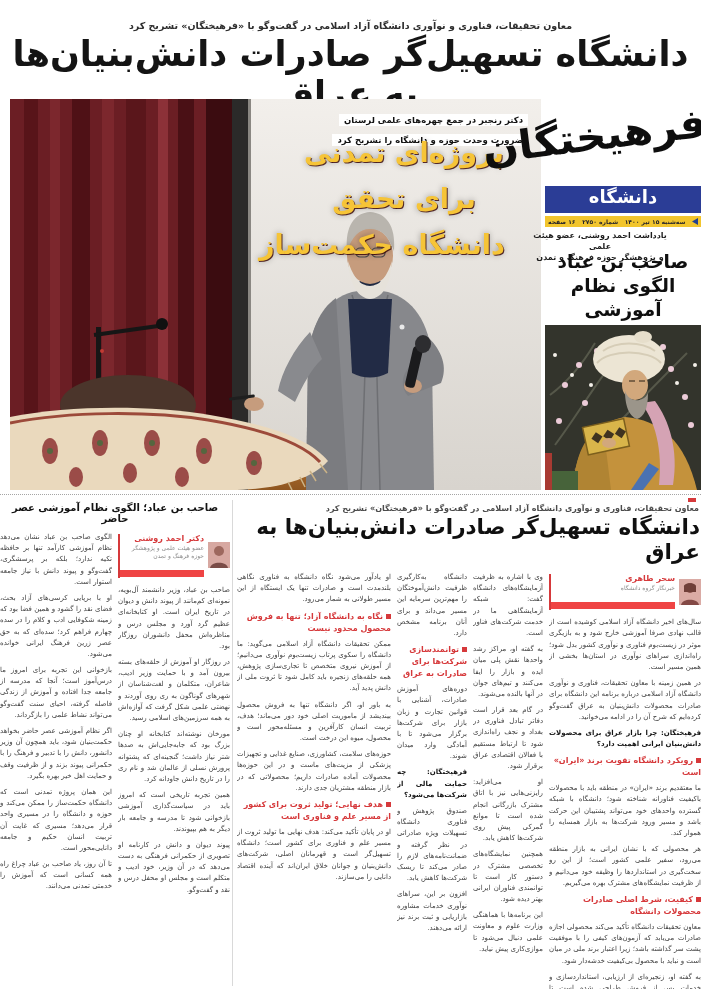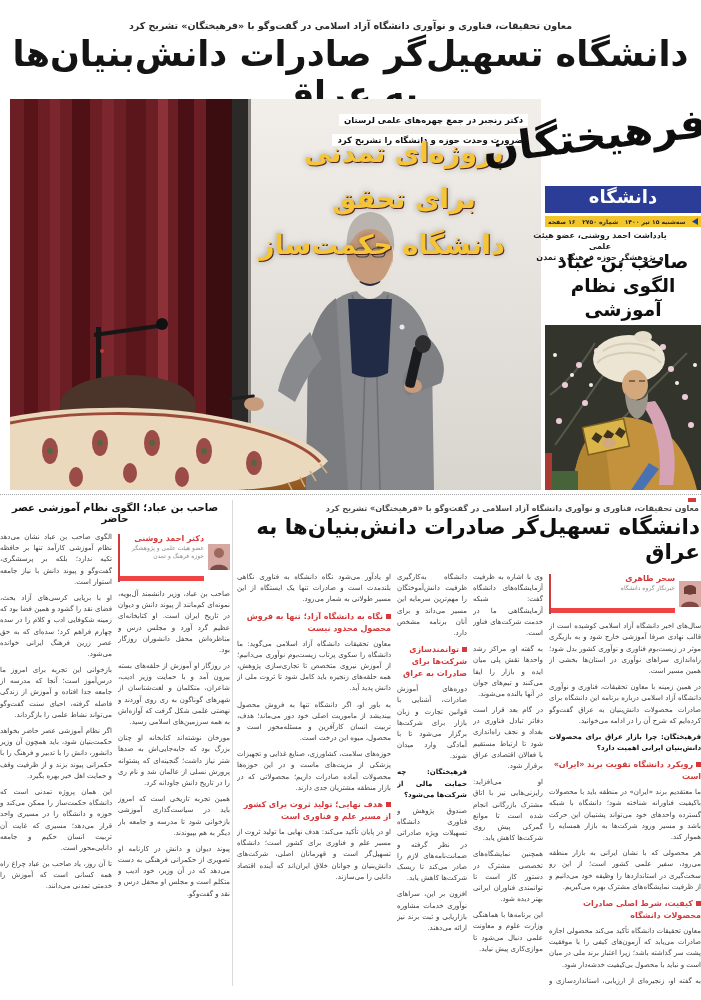--- a/index.html
+++ b/index.html
@@ -51,21 +51,21 @@
   .col{overflow:hidden;}
   
   .bp{font-size:7px;line-height:1.6;color:#3d3d3d;text-align:justify;margin:0 0 5px;}
   .bp.q{font-weight:bold;color:#131313;}
   .red-sub{font-size:8px;font-weight:bold;color:#d6393b;text-align:right;line-height:1.5;margin:3px 0 4px;}
   .rs-marker{display:inline-block;width:5px;height:5px;background:#d6393b;margin-left:3px;}
   
   .byline{display:flex;align-items:center;gap:4px;padding:2px 0 3px;position:relative;margin-bottom:5px;}
   .byline::after{content:'';position:absolute;left:0;top:2px;bottom:2px;width:2px;background:#d6393b;}
   .byl-photo{width:22px;height:26px;flex:0 0 auto;overflow:hidden;}
-  .byl-text{flex:1;min-width:0;border-bottom:5px solid #ef4444;padding-bottom:16px;}
+  .byl-text{flex:1;min-width:0;border-bottom:7px solid #ef4444;padding-bottom:10px;}
   .byl-name{font-size:8px;font-weight:bold;color:#d6393b;line-height:1.3;}
   .byl-role{font-size:6px;color:#8a8a8a;line-height:1.3;}
 </style>
 </head>
 <body>
 
 <div class="top-kicker">معاون تحقیقات، فناوری و نوآوری دانشگاه آزاد اسلامی در گفت‌وگو با «فرهیختگان» تشریح کرد</div>
 <div class="top-headline">دانشگاه تسهیل‌گر صادرات دانش‌بنیان‌ها به عراق</div>
 
 <div class="photo">
@@ -319,21 +319,21 @@
           <p class="bp">دوره‌های آموزش صادرات، آشنایی با قوانین تجارت و زبان بازار برای شرکت‌ها برگزار می‌شود تا با آمادگی وارد میدان شوند.</p>
           <p class="bp q">فرهیختگان: چه حمایت مالی از شرکت‌ها می‌شود؟</p>
           <p class="bp">صندوق پژوهش و فناوری دانشگاه تسهیلات ویژه صادراتی در نظر گرفته و ضمانت‌نامه‌های لازم را صادر می‌کند تا ریسک شرکت‌ها کاهش یابد.</p>
           <p class="bp">افزون بر این، سراهای نوآوری خدمات مشاوره بازاریابی و ثبت برند نیز ارائه می‌دهند.</p>
         </div>
     </div>
     <div class="col">
       <div>
           <p class="bp">او یادآور می‌شود نگاه دانشگاه به فناوری نگاهی بلندمدت است و صادرات تنها یک ایستگاه از این مسیر طولانی به شمار می‌رود.</p>
           <div class="red-sub"><span class="rs-marker"></span>نگاه به دانشگاه آزاد؛ تنها به فروش محصول محدود نیست</div>
-          <p class="bp">معاون تحقیقات دانشگاه آزاد اسلامی می‌گوید: ما دانشگاه را سکوی پرتاب زیست‌بوم نوآوری می‌دانیم؛ از آموزش نیروی متخصص تا تجاری‌سازی پژوهش، همه حلقه‌های زنجیره باید کامل شود تا ثروت ملی از دانش پدید آید.</p>
+          <p class="bp">ممکن تحقیقات دانشگاه آزاد اسلامی می‌گوید: ما دانشگاه را سکوی پرتاب زیست‌بوم نوآوری می‌دانیم؛ از آموزش نیروی متخصص تا تجاری‌سازی پژوهش، همه حلقه‌های زنجیره باید کامل شود تا ثروت ملی از دانش پدید آید.</p>
           <p class="bp">به باور او، اگر دانشگاه تنها به فروش محصول بیندیشد از ماموریت اصلی خود دور می‌ماند؛ هدف، تربیت انسان کارآفرین و مسئله‌محور است و محصول، میوه این درخت است.</p>
           <p class="bp">حوزه‌های سلامت، کشاورزی، صنایع غذایی و تجهیزات پزشکی از مزیت‌های ماست و در این حوزه‌ها محصولات آماده صادرات داریم؛ محصولاتی که در بازار منطقه مشتریان جدی دارند.</p>
           <div class="red-sub"><span class="rs-marker"></span>هدف نهایی؛ تولید ثروت برای کشور از مسیر علم و فناوری است</div>
           <p class="bp">او در پایان تأکید می‌کند: هدف نهایی ما تولید ثروت از مسیر علم و فناوری برای کشور است؛ دانشگاه تسهیل‌گر است و قهرمانان اصلی، شرکت‌های دانش‌بنیان و جوانان خلاق ایران‌اند که آینده اقتصاد دانایی را می‌سازند.</p>
         </div>
     </div>
   </div>
 </div>
 
 </body></html>

